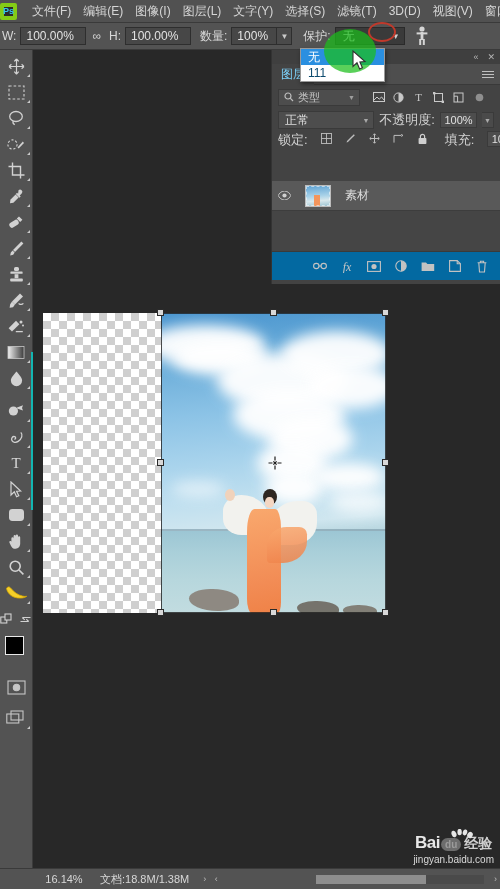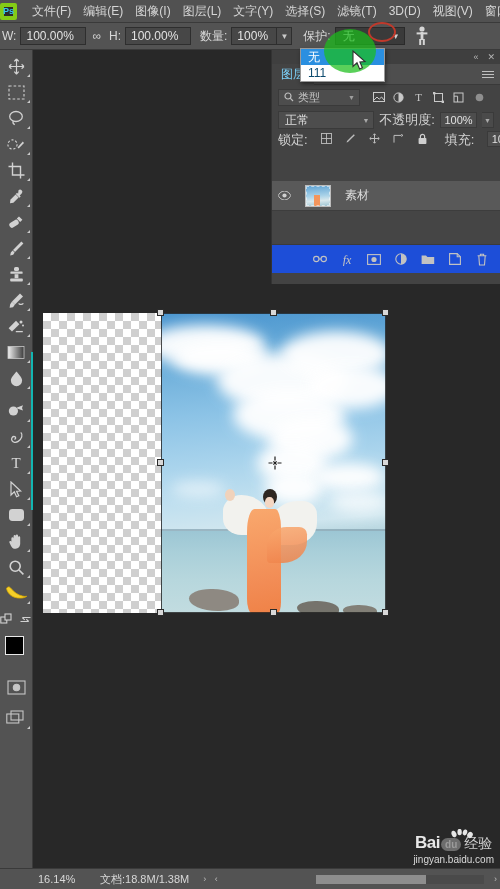--- a/index.html
+++ b/index.html
@@ -249,55 +249,55 @@
     height:30px; display:flex; align-items:center; gap:14px;
     padding-left:5px; background:#595959; border-bottom:1px solid #3d3d3d;
   }
   .eye-ico { width:14px; display:flex; justify-content:center; color:#cfcfcf; }
   .layer-thumb {
     width:26px; height:22px; border:1px solid #bdbdbd; position:relative;
     overflow:hidden; background:#fff; flex:none;
   }
   .layer-name { color:#dcdcdc; font-size:12px; }
   #panel-bottom {
-    position:absolute; left:0; bottom:11px; width:229px; height:29px;
-    background:#1d4ed8; border-top:1px solid #3a3a3a;
+    position:absolute; left:0; bottom:4px; width:229px; height:29px;
+    background:#0369a1; border-top:1px solid #3a3a3a;
     display:flex; align-items:center; justify-content:center; gap:12px;
     padding-left:28px;
   }
   .pb-ico { color:#c2c2c2; display:flex; align-items:center; justify-content:center; width:15px;height:15px; }
 
   
   #statusbar {
     position:absolute; left:0; bottom:0; width:500px; height:21px;
     background:#535353; border-top:1px solid #3a3a3a;
     display:flex; align-items:center; font-size:11px; color:#d8d8d8;
   }
-  #zoom-val { margin-left:38px; width:52px; }
+  #zoom-val { margin-left:38px; width:52px;text-align:center; }
   #doc-size { margin-left:10px; }
   #status-arrows { margin-left:14px; color:#bdbdbd; letter-spacing:3px; font-size:9px;}
   #scroll-track {
     margin-left:auto; margin-right:10px; width:168px; height:9px;
     background:#4a4a4a; position:relative;
   }
   #scroll-thumb { position:absolute; left:0; top:0; width:110px; height:9px; background:#8e8e8e; }
   #status-right-caret { margin-right:3px; color:#bdbdbd; font-size:9px; }
 
   
   #watermark {
     position:absolute; right:6px; bottom:24px; text-align:center; z-index:25;
     pointer-events:none;
   }
   #wm-row { display:flex; align-items:flex-end; justify-content:center; gap:1px; }
   #wm-bai { color:#e8e8e8; font-size:17px; font-weight:bold; letter-spacing:-.5px; }
   #wm-du {
     color:#9c9c9c; font-size:10px; font-weight:bold; background:#6d6d6d;
     border-radius:7px; padding:1px 4px; margin-bottom:2px;
   }
-  #wm-jy { color:#d0d0d0; font-size:14px; font-weight:normal; margin-left:2px;}
+  #wm-jy { color:#d0d0d0; font-size:14px; font-weight:bold; margin-left:2px;}
   #wm-url { color:#dadada; font-size:10px; margin-top:1px; }
   #wm-paw { position:absolute; left:38px; top:-4px; }
 </style>
 </head>
 <body>
 
 <div id="menubar">
   <div id="ps-logo">Ps</div>
   <div class="menu-item">文件(F)</div>
   <div class="menu-item">编辑(E)</div>

